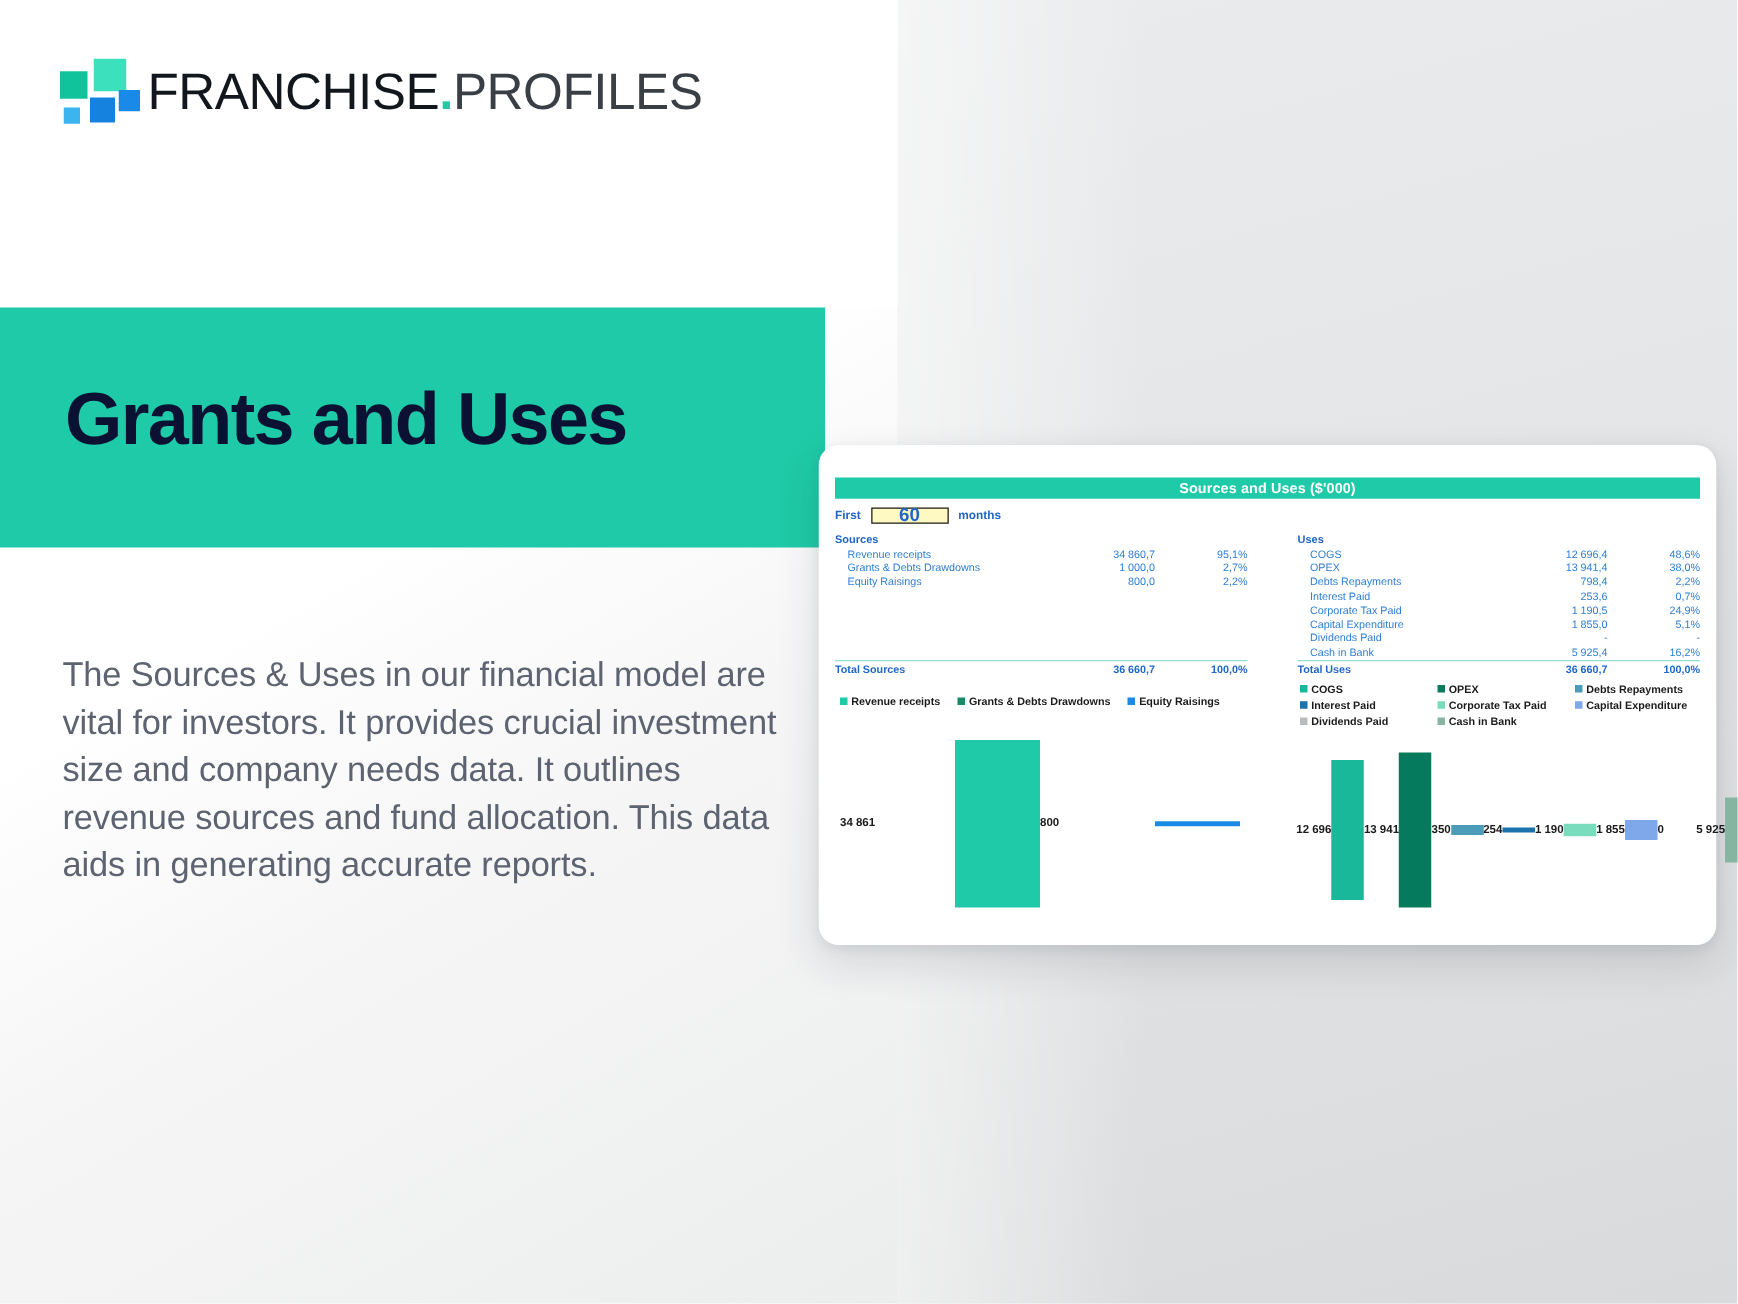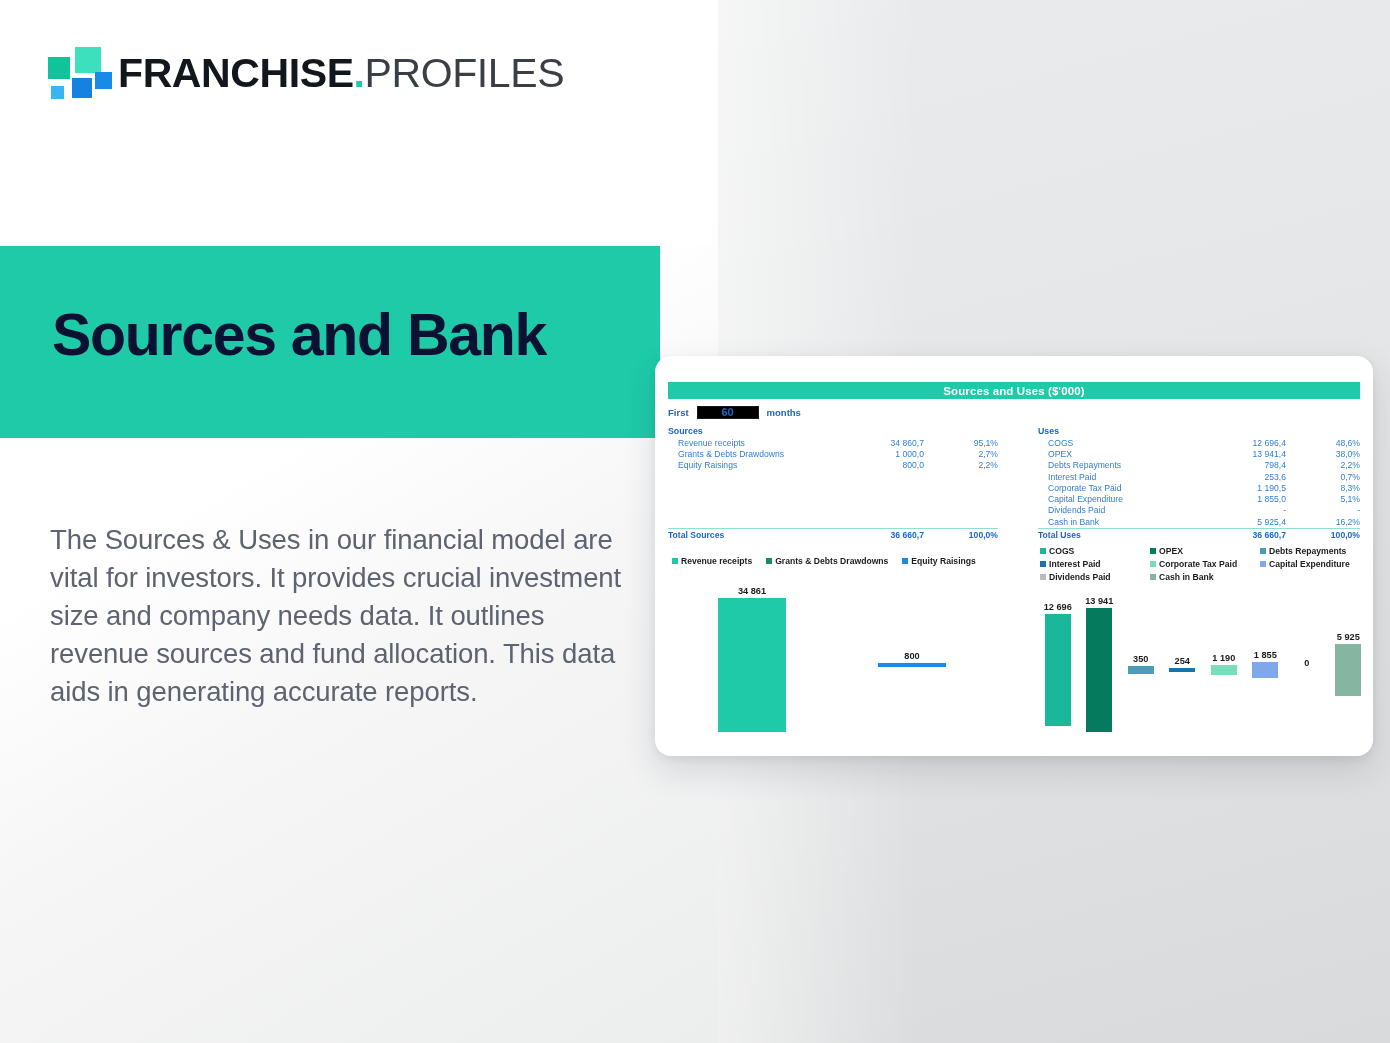--- a/index.html
+++ b/index.html
@@ -35,21 +35,21 @@
   .logo-mark i { position:absolute; display:block; }
   .sq-a { left:0px;  top:12px; width:22px; height:22px; background:#11c39b; }
   .sq-b { left:27px; top:2px;  width:26px; height:26px; background:#3ce0bd; }
   .sq-c { left:24px; top:33px; width:20px; height:20px; background:#1582e0; }
   .sq-d { left:47px; top:27px; width:17px; height:17px; background:#1a8ae8; }
   .sq-e { left:3px;  top:41px; width:13px; height:13px; background:#3cb4ef; }
   .logo-text {
     margin-left:14px; font-size:41px; letter-spacing:-.4px; white-space:nowrap;
     font-family:"Liberation Sans", sans-serif; line-height:1;
   }
-  .logo-text .bold { font-weight:700; color:#12161d; }
+  .logo-text .bold { font-weight:400; color:#12161d; }
   .logo-text .dot  { font-weight:700; color:#24c9a4; }
   .logo-text .thin { font-weight:400; color:#3a3f46; }
 
   
   #band {
     position:absolute; left:0; top:246px; width:660px; height:192px;
     background:#1ecaa7;
   }
   #page-title {
     position:absolute; left:52px; top:305px;
@@ -79,22 +79,22 @@
     display:flex; align-items:center; justify-content:center; letter-spacing:.1px;
   }
 
   
   #months-row {
     position:absolute; left:13px; top:48px; width:692px; height:16px;
     display:flex; align-items:center; justify-content:flex-start; gap:8px;
     font-size:9.5px; font-weight:700; color:#1f66c6;
   }
   #months-input {
-    width:62px; height:13px; background:#000000; border:1.4px solid #1a1a1a;
-    font-size:11px; font-weight:700; color:#1f66c6; text-align:center;
+    width:62px; height:13px; background:#fef9c3; border:1.4px solid #1a1a1a;
+    font-size:15px; font-weight:700; color:#1f66c6; text-align:center;
     display:flex; align-items:center; justify-content:center;
   }
 
   
   .sheet-table { position:absolute; font-size:8.6px; color:#2f7fd4; }
   #tbl-sources { left:13px; top:70px; width:330px; }
   #tbl-uses    { left:383px; top:70px; width:322px; }
   .tbl-head { font-weight:700; color:#1f66c6; font-size:8.8px; padding-bottom:1px; }
   .trow { display:flex; height:11.3px; align-items:center; }
   .trow .c-label { flex:1; padding-left:10px; white-space:nowrap; }
@@ -117,22 +117,22 @@
   #legend-sources { left:672px; top:556px; width:320px; gap:14px; }
   #legend-uses { left:1040px; top:546px; width:330px; }
   #legend-uses .lg-item { width:110px; margin-bottom:3px; }
 
   
   .chart { position:absolute; }
   #chart-sources { left:672px; top:584px; width:320px; height:150px; }
   #chart-uses    { left:1037px; top:594px; width:332px; height:140px; }
   .plot { position:absolute; left:0; bottom:0; width:100%; height:100%;
           display:flex; align-items:flex-end; }
-  .bar-slot { flex:1; display:flex; flex-direction:column; align-items:center;
-              justify-content:center; height:100%; }
+  .bar-slot { flex:1; display:flex; flex-direction:row; align-items:center;
+              justify-content:space-between; height:100%; }
   .bar-lbl { font-size:9.2px; font-weight:700; color:#1b1b1b; margin-bottom:2px; white-space:nowrap; }
   .bar { width:100%; }
 </style>
 </head>
 <body>
 
 <div id="bg-left"></div>
 <div id="bg-right"></div>
 <div id="bg-top-white"></div>
 <div id="bg-sheen"></div>
@@ -142,21 +142,21 @@
     <i class="sq-a"></i>
     <i class="sq-b"></i>
     <i class="sq-c"></i>
     <i class="sq-d"></i>
     <i class="sq-e"></i>
   </div>
   <div class="logo-text"><span class="bold">FRANCHISE</span><span class="dot">.</span><span class="thin">PROFILES</span></div>
 </div>
 
 <div id="band"></div>
-<div id="page-title">Sources and Bank</div>
+<div id="page-title">Grants and Uses</div>
 <div id="body-copy">The Sources &amp; Uses in our financial model are vital for investors.   It provides crucial investment size and company needs data.   It outlines revenue   sources and fund   allocation. This data aids   in generating accurate   reports.</div>
 
 <div id="card">
 
   <div id="sheet-title">Sources and Uses ($'000)</div>
 
   <div id="months-row">
     <span>First</span>
     <span id="months-input">60</span>
     <span>months</span>
@@ -207,21 +207,21 @@
           <span class="c-pct">2,2%</span>
         </div>
         <div class="trow">
           <span class="c-label">Interest Paid</span>
           <span class="c-val">253,6</span>
           <span class="c-pct">0,7%</span>
         </div>
         <div class="trow">
           <span class="c-label">Corporate Tax Paid</span>
           <span class="c-val">1 190,5</span>
-          <span class="c-pct">8,3%</span>
+          <span class="c-pct">24,9%</span>
         </div>
         <div class="trow">
           <span class="c-label">Capital Expenditure</span>
           <span class="c-val">1 855,0</span>
           <span class="c-pct">5,1%</span>
         </div>
         <div class="trow">
           <span class="c-label">Dividends Paid</span>
           <span class="c-val">-</span>
           <span class="c-pct">-</span>

